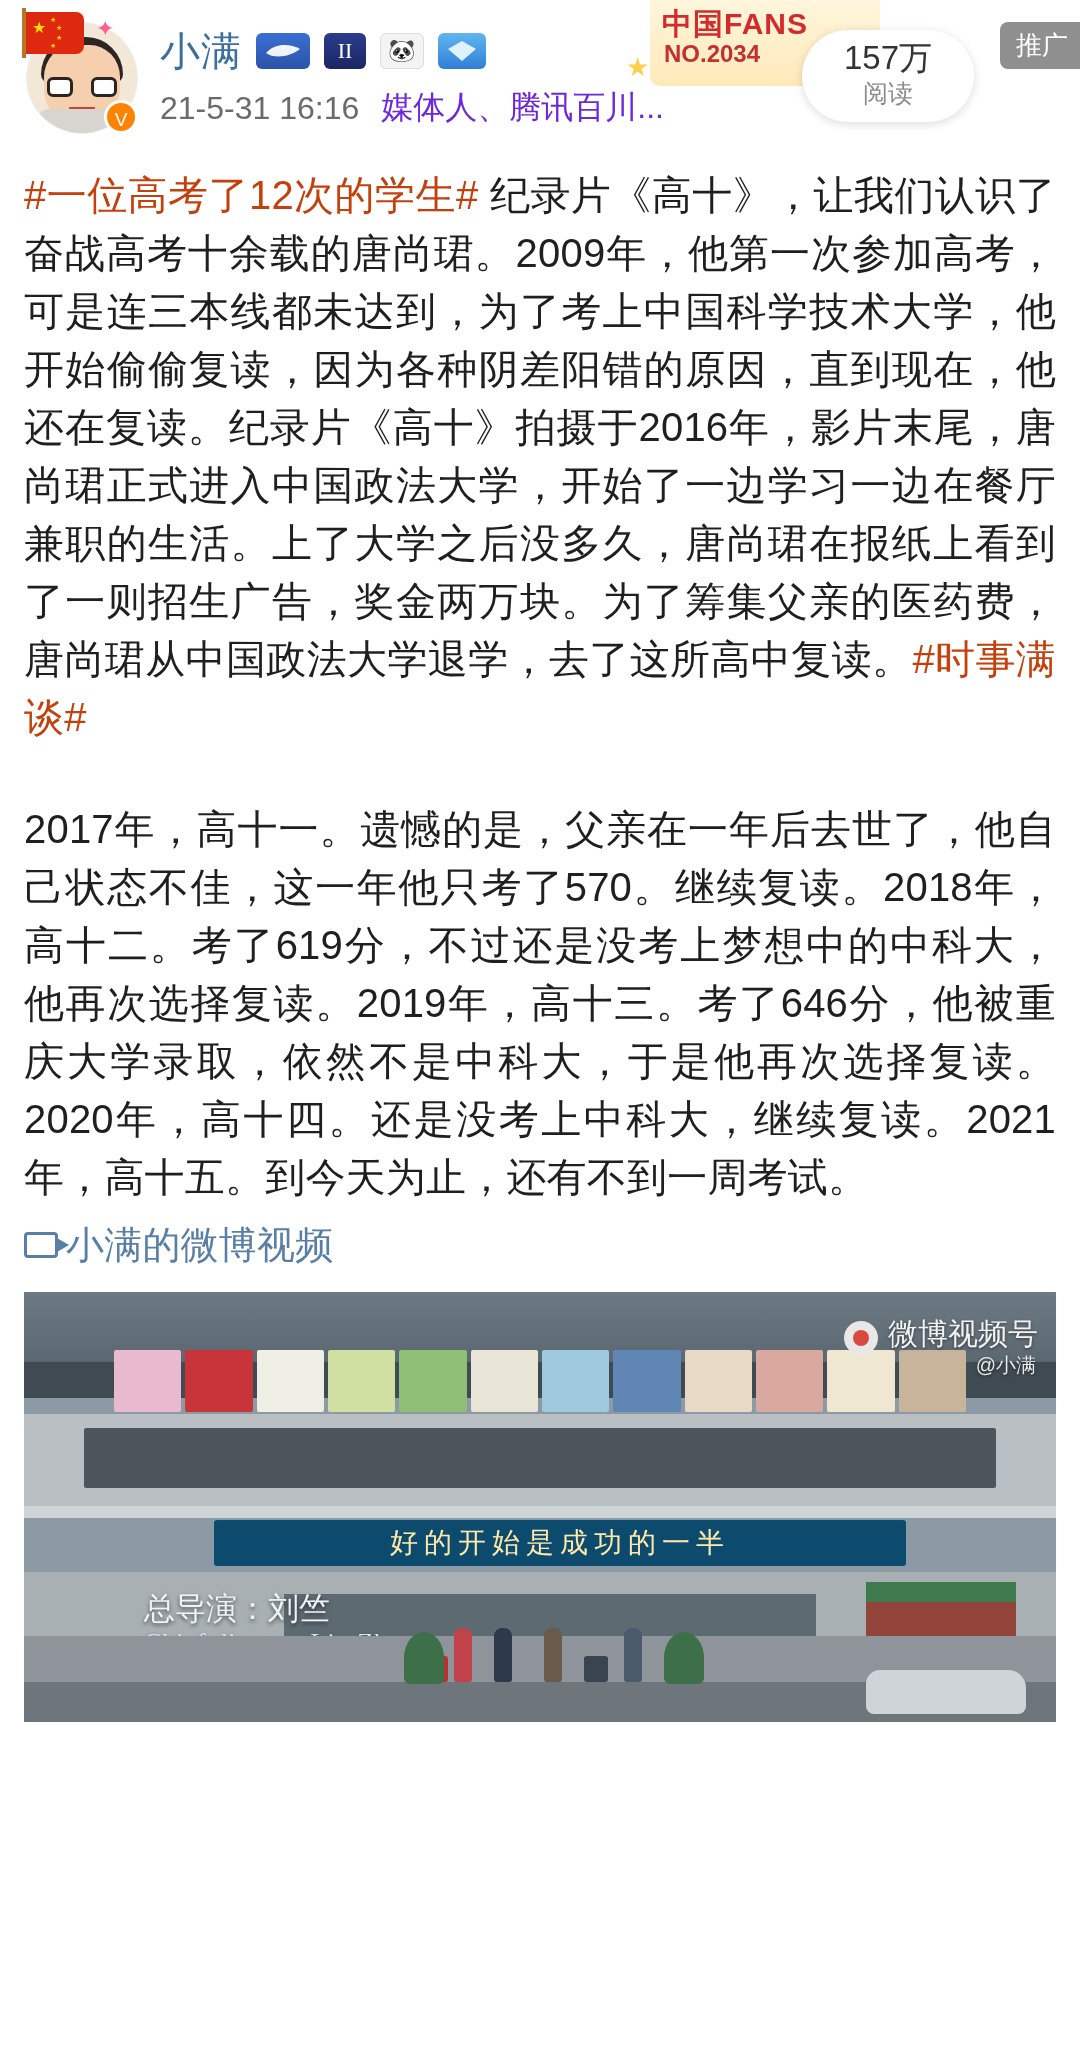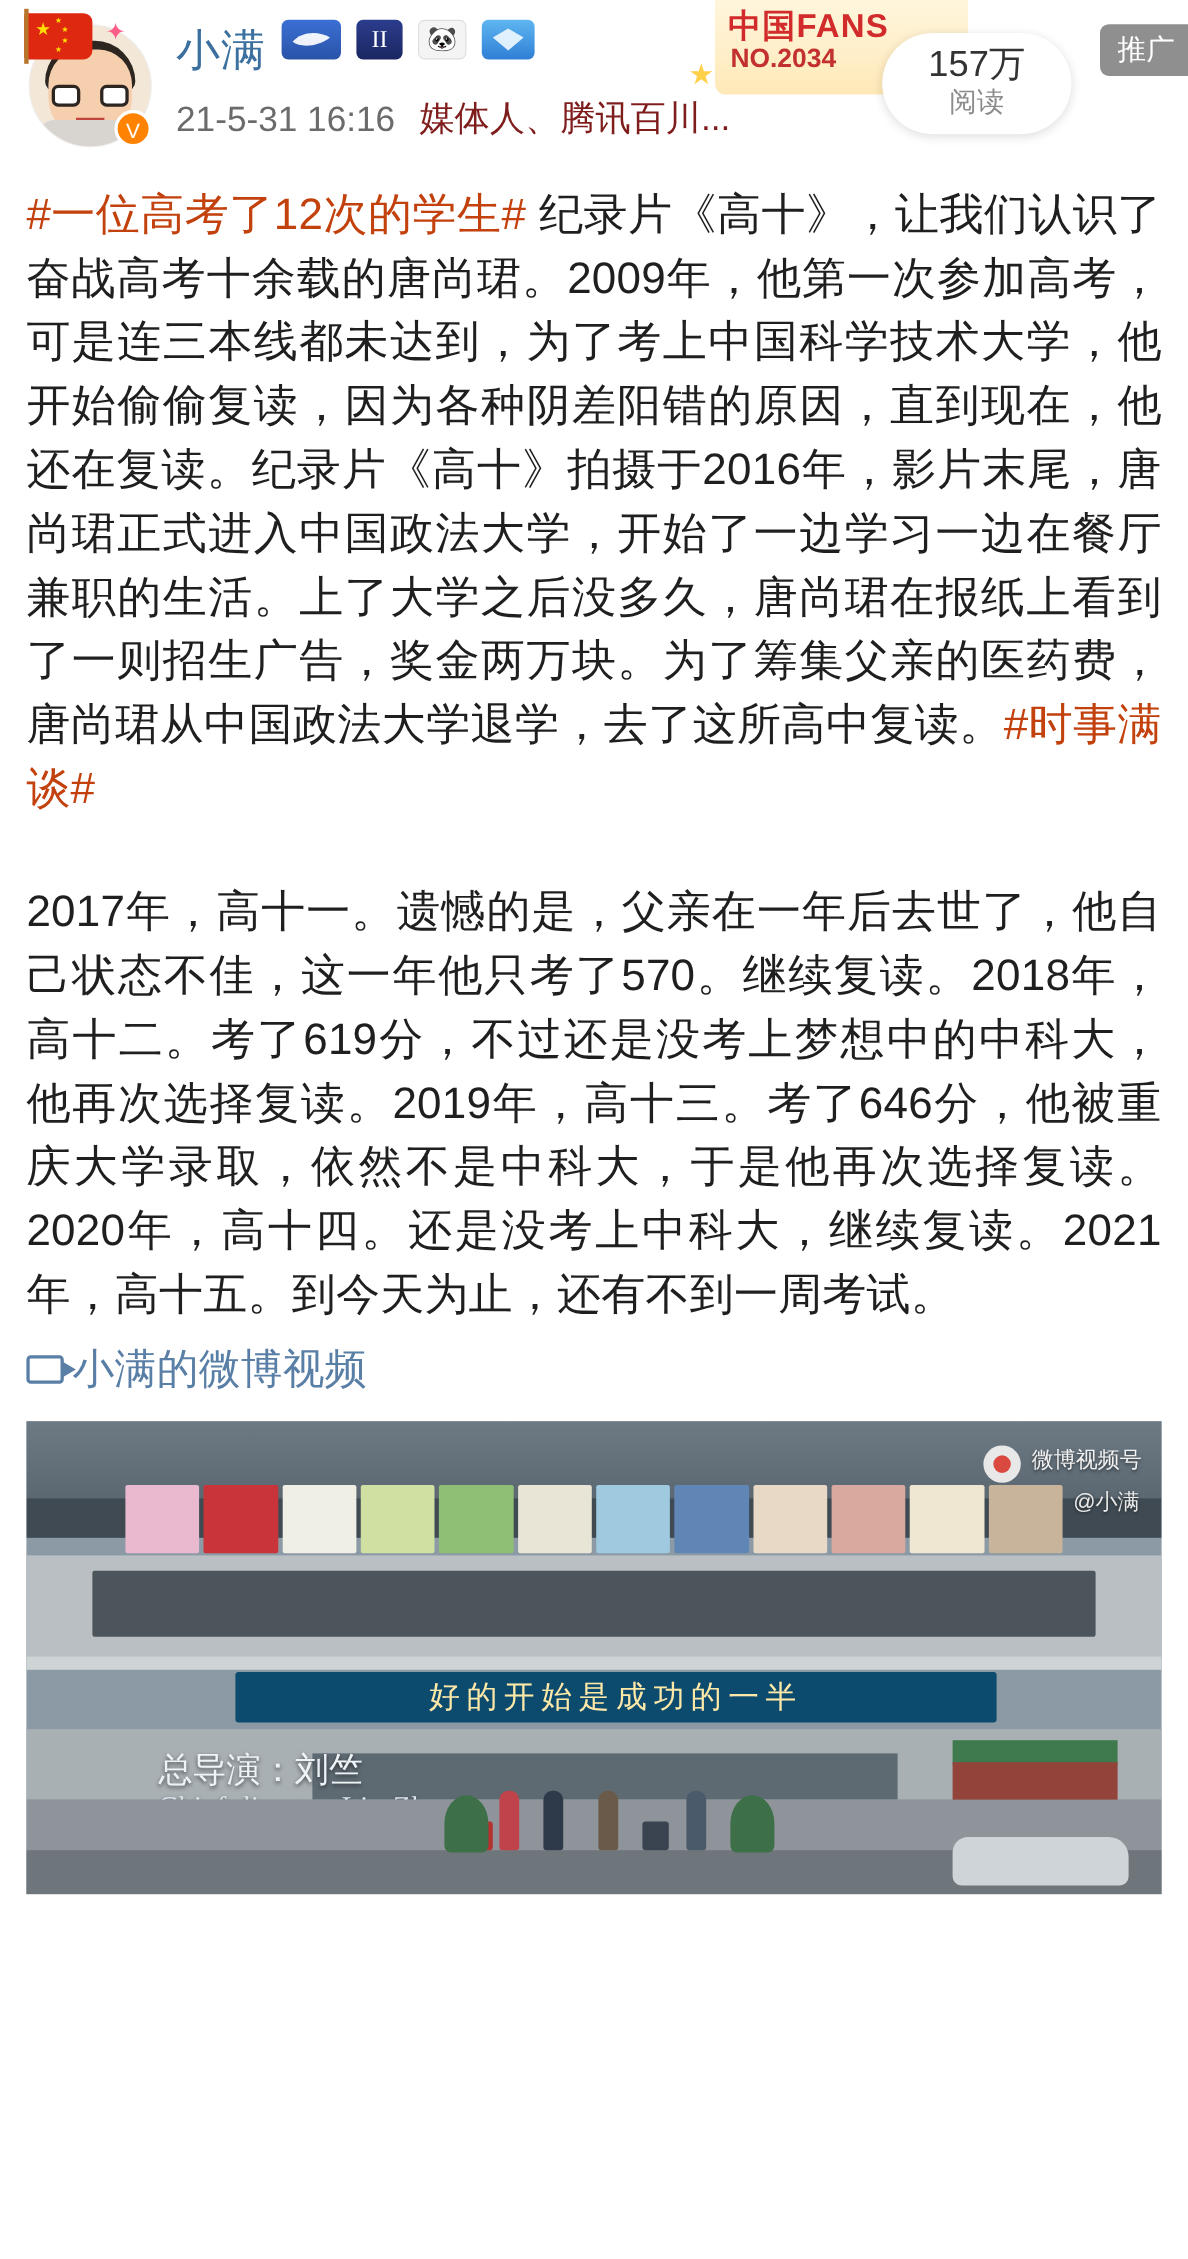--- a/index.html
+++ b/index.html
@@ -155,21 +155,21 @@
     position: absolute;
     left: 96px;
     top: 16px;
     color: #ff5e8a;
     font-size: 22px;
   }
 
   .name-row {
     margin-left: 136px;
     display: flex;
-    align-items: flex-start;
+    align-items: center;
     gap: 14px;
     height: 66px;
   }
   .nickname {
     font-size: 40px;
     color: #3b6f9e;
     font-weight: normal;
     letter-spacing: 1px;
   }
   .badge-chip {
@@ -206,21 +206,21 @@
   .meta-row {
     margin-left: 136px;
     display: flex;
     align-items: center;
     gap: 22px;
     font-size: 32px;
     color: #6b6b6b;
     margin-top: 2px;
   }
   .meta-source {
-    color: #7f1d1d;
+    color: #6d28d9;
   }
 
   
   .fans-badge {
     position: absolute;
     right: 200px;
     top: 0;
     width: 230px;
     height: 86px;
     text-align: center;
@@ -492,24 +492,24 @@
     width: 40px;
     height: 52px;
     background: #3d6f48;
     border-radius: 50% 50% 6px 6px;
   }
   .wm {
     position: absolute;
     right: 18px;
     top: 22px;
     display: flex;
-    align-items: flex-start;
+    align-items: flex-end;
     gap: 10px;
     color: #f2f2f2;
-    font-size: 20px;
+    font-size: 30px;
     text-shadow: 0 1px 3px rgba(0,0,0,0.5);
   }
   .wm-logo {
     width: 34px;
     height: 34px;
     border-radius: 50%;
     background: #e8e8e8;
     position: relative;
   }
   .wm-logo:after {

